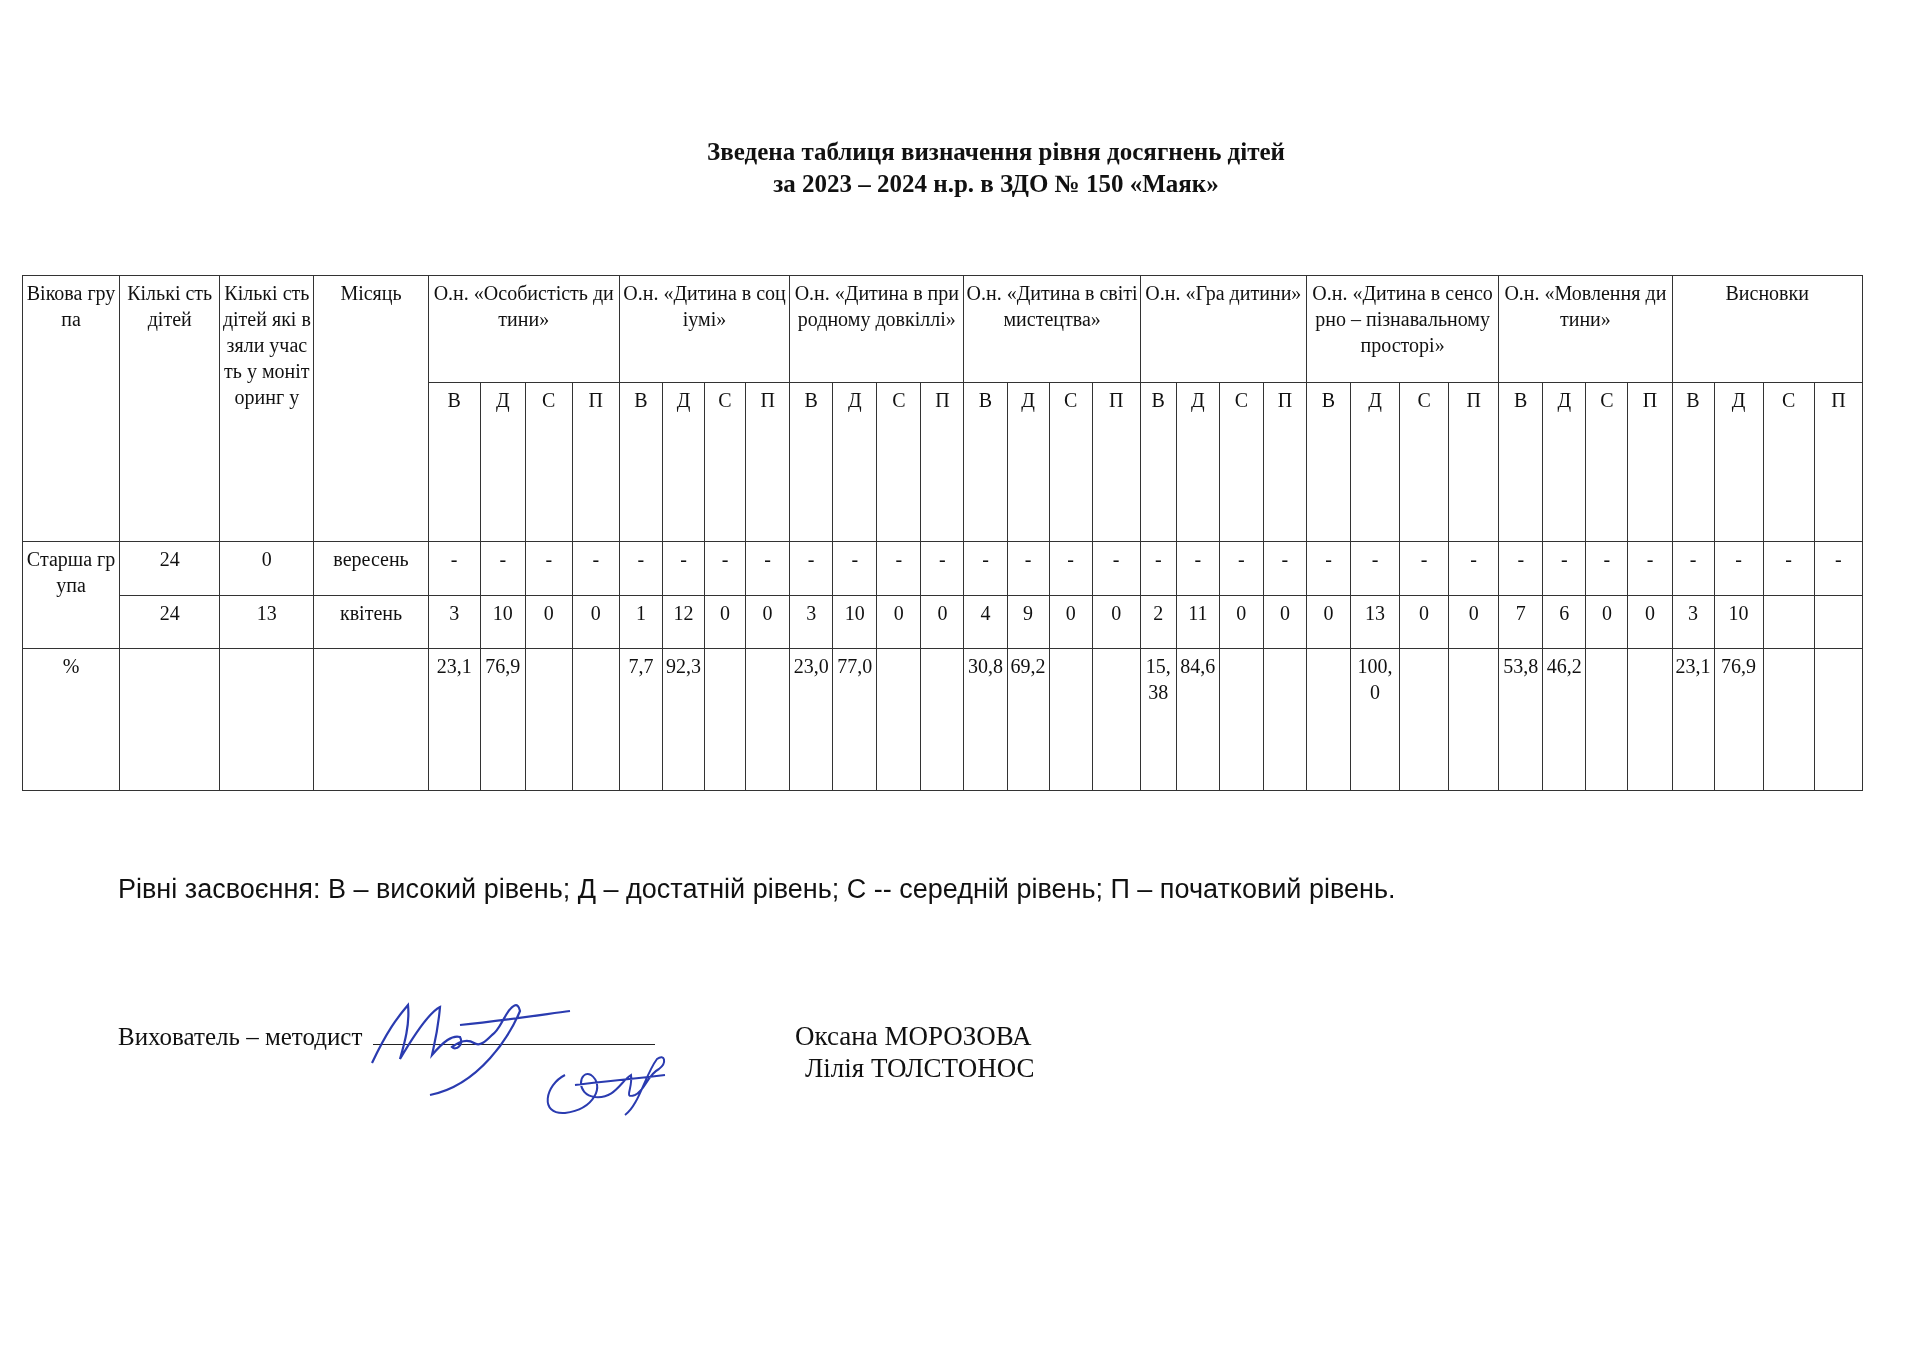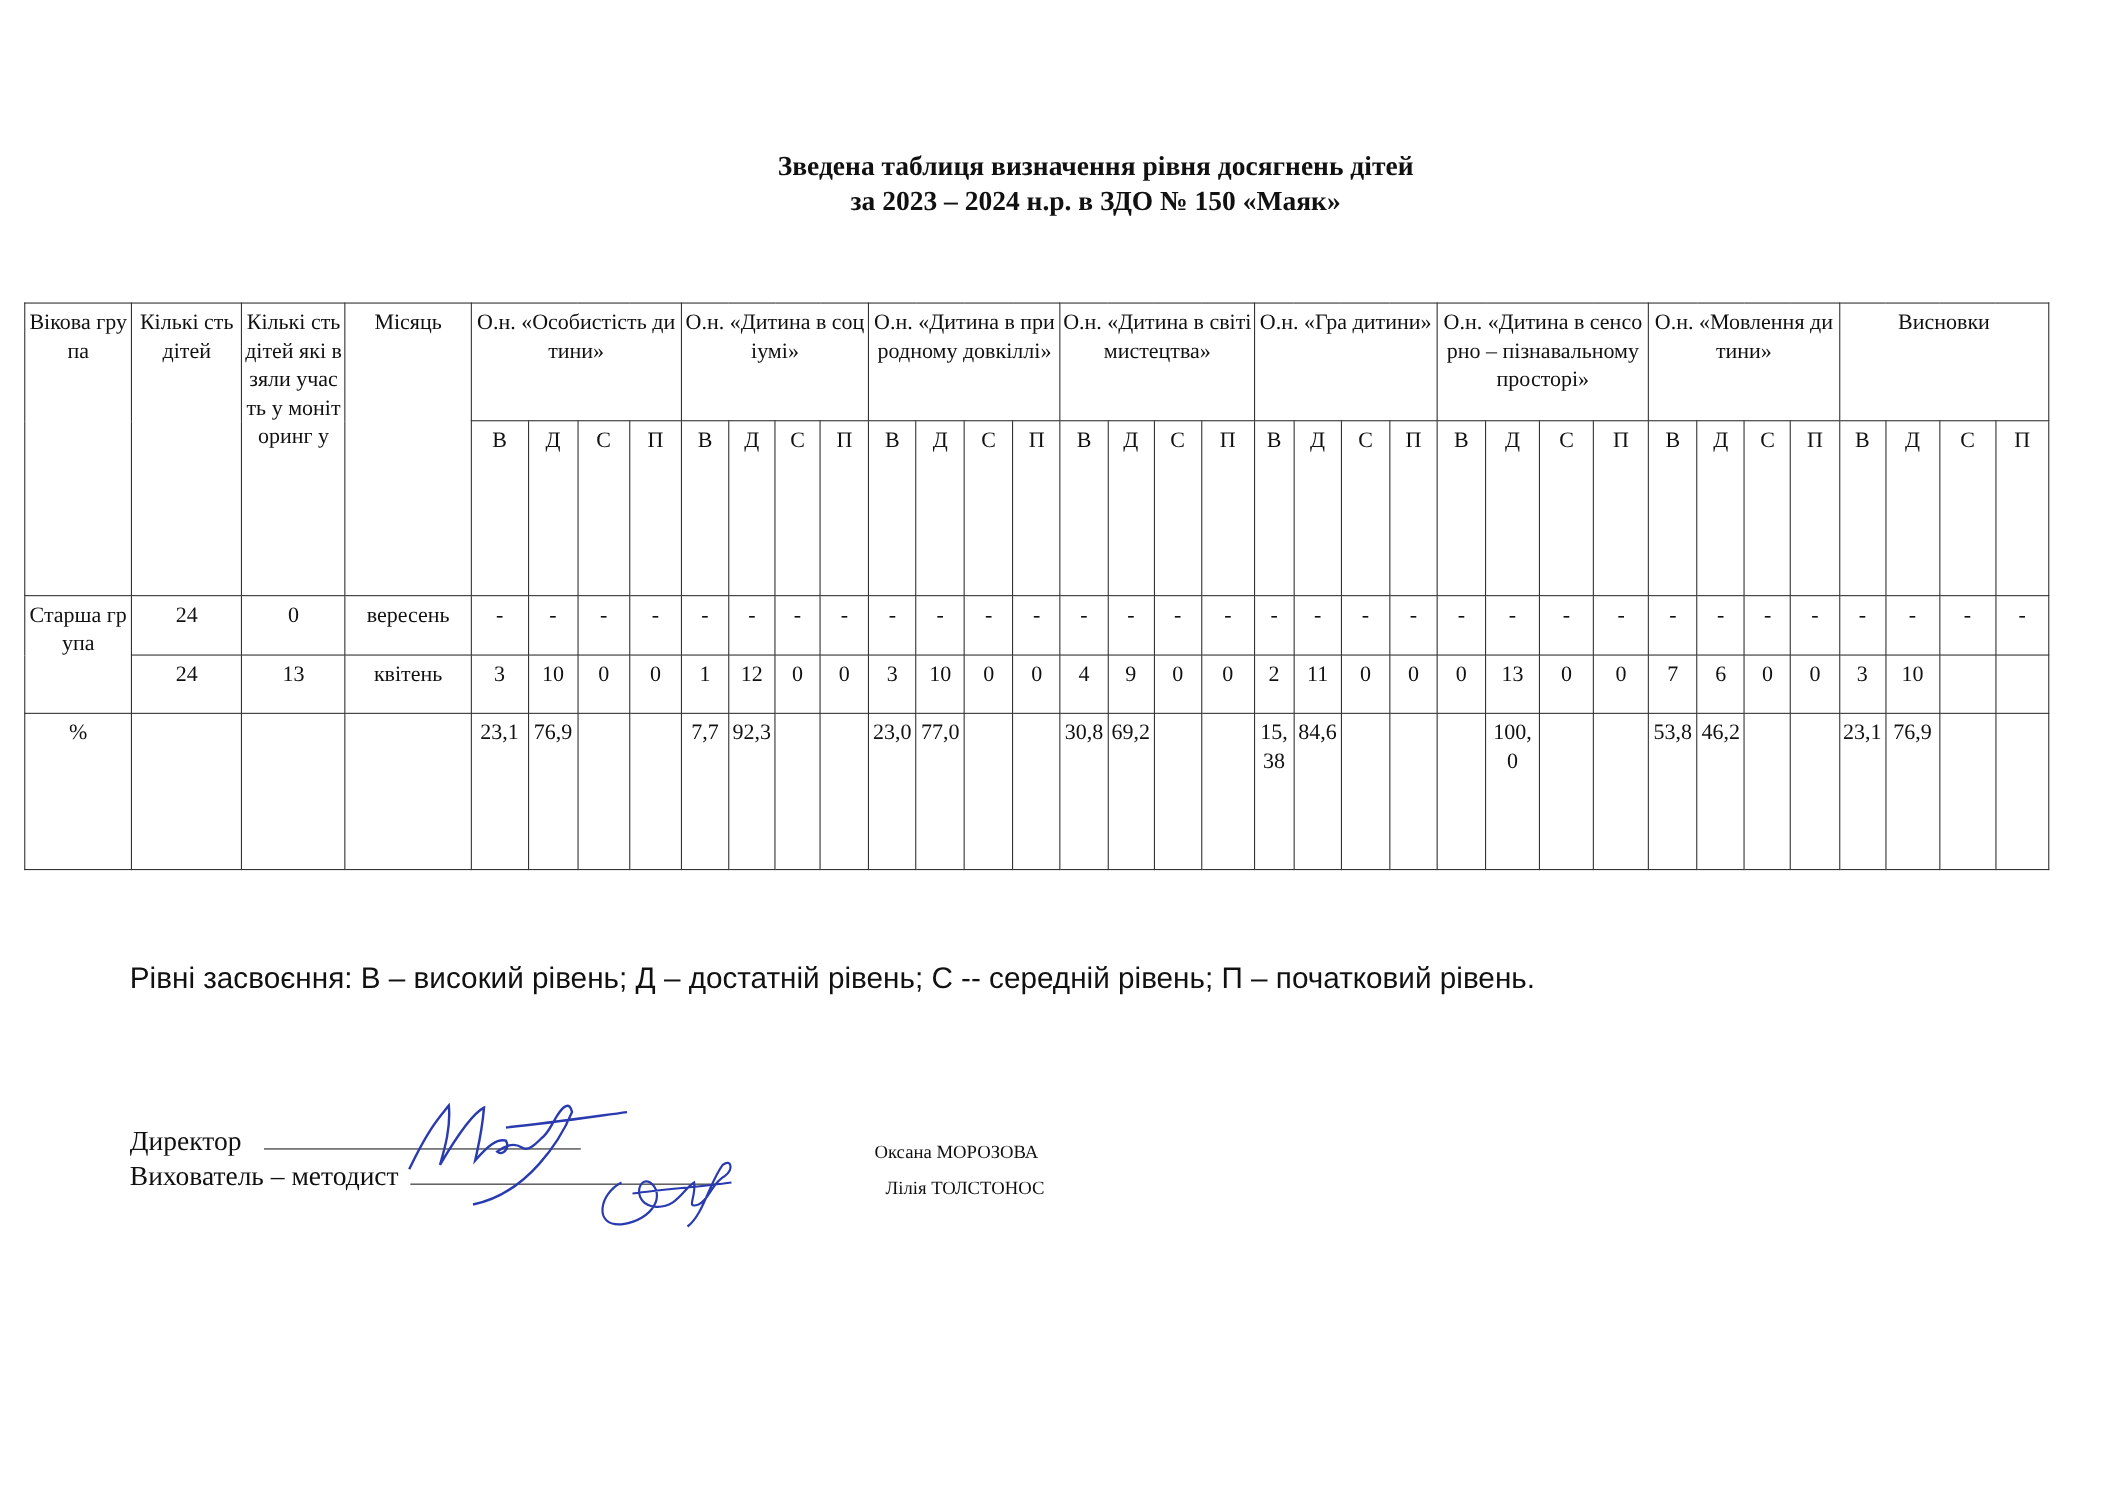--- a/index.html
+++ b/index.html
@@ -27,21 +27,21 @@
   tr.r2 { height: 53px; }
   tr.r3 { height: 142px; }
   .bold { font-weight: bold; }
   .legend {
     position: absolute; left: 118px; top: 874px; font-size: 27px;
     font-family: "Liberation Sans", "DejaVu Sans", sans-serif;
   }
   .sig-block { position: absolute; left: 118px; top: 1020px; font-size: 25px; line-height: 32px; }
   .sig-row { position: relative; height: 32px; white-space: nowrap; }
   .sig-line { display: inline-block; border-bottom: 1.5px solid #222; height: 24px; vertical-align: baseline; }
-  .names { position: absolute; left: 795px; top: 1020px; font-size: 17px; line-height: 32px; margin-top: 12px; }
+  .names { position: absolute; left: 795px; top: 1020px; font-size: 27px; line-height: 32px; }
   .names div:nth-child(2) { padding-left: 10px; }
   svg.signature { position: absolute; overflow: visible; }
 </style>
 </head>
 <body>
 
 <div class="title">
   <div>Зведена таблиця визначення рівня досягнень дітей</div>
   <div>за 2023 – 2024 н.р. в ЗДО № 150 «Маяк»</div>
 </div>
@@ -247,24 +247,20 @@
         <td></td>
         <td></td>
       </tr>
   </tbody>
 </table>
 
 <div class="legend">Рівні засвоєння: В – високий рівень; Д – достатній рівень; С -- середній рівень; П – початковий рівень.</div>
 
 <div class="sig-block">
   <div class="sig-row">
-    <span>Директор</span>
-    <span class="sig-line" style="width:288px;margin-left:14px;"></span>
-  </div>
-  <div class="sig-row">
     <span>Вихователь – методист</span>
     <span class="sig-line" style="width:282px;margin-left:4px;"></span>
   </div>
 </div>
 
 <div class="names">
   <div>Оксана МОРОЗОВА</div>
   <div>Лілія ТОЛСТОНОС</div>
 </div>
 

